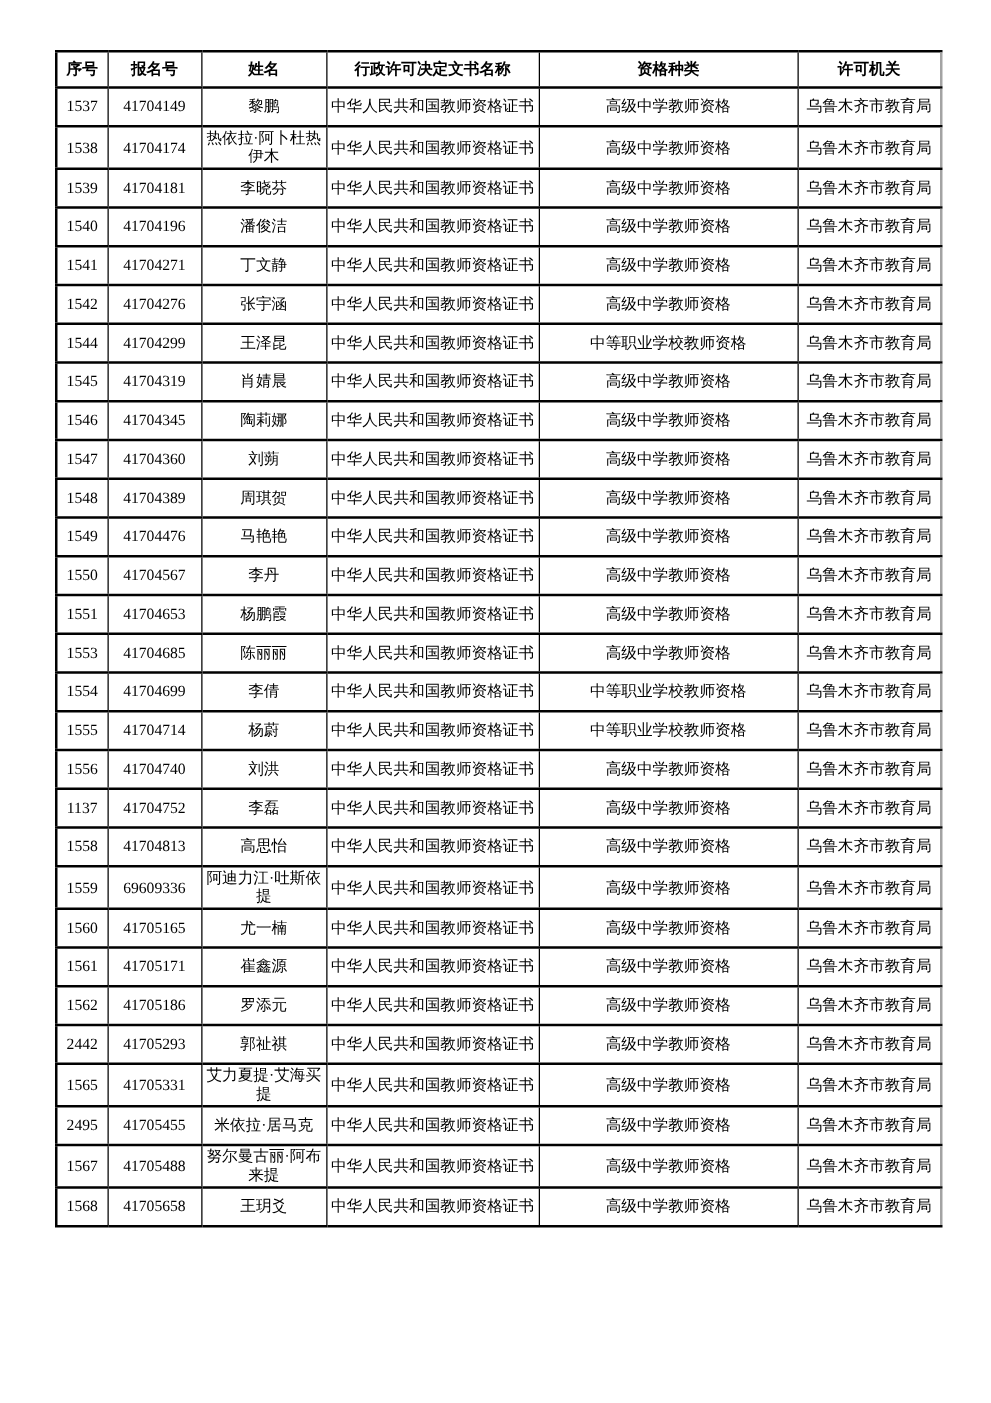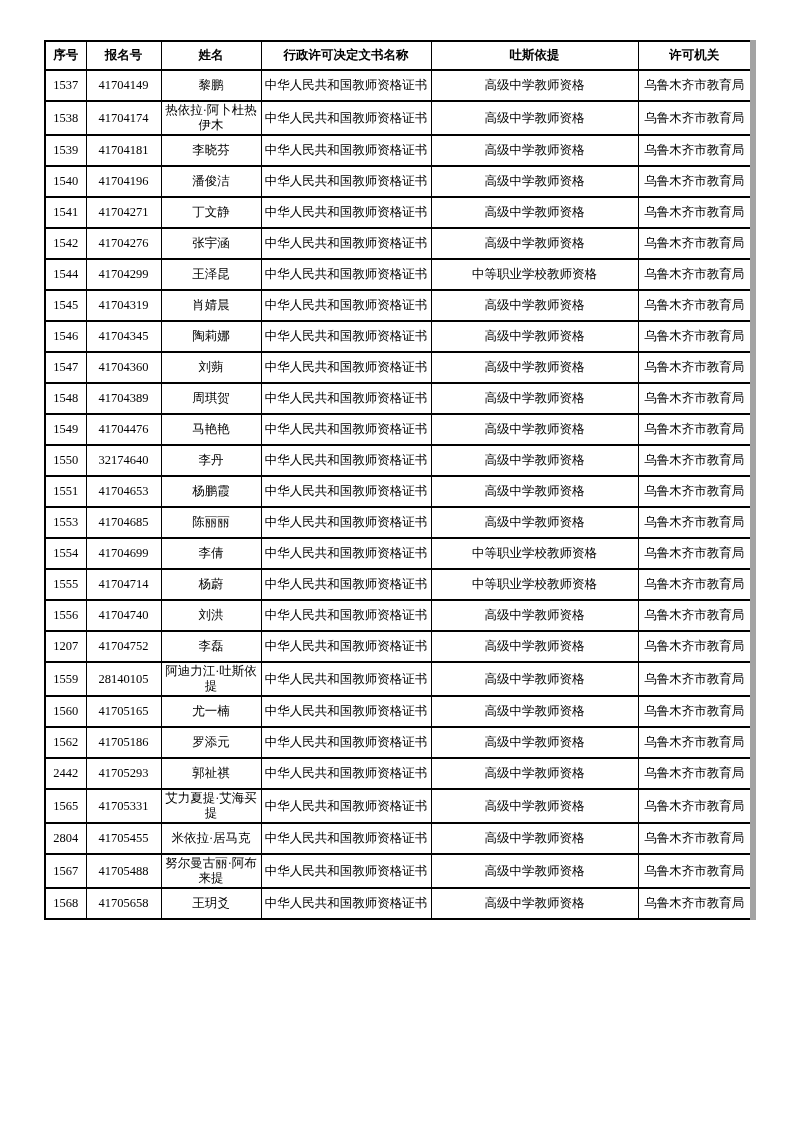--- a/index.html
+++ b/index.html
@@ -24,21 +24,21 @@
     overflow: hidden;
   }
   table.license-table {
     position: absolute;
     left: 44px;
     top: 40px;
     width: 708px;
     border-collapse: collapse;
     table-layout: fixed;
     border-left: 2px solid #000;
-    border-right: 6px solid #a3a3a3;
+    border-right: 2px solid #a3a3a3;
   }
   table.license-table th,
   table.license-table td {
     border: 1px solid #000;
     border-top: 2px solid #000;
     border-bottom: 2px solid #000;
     text-align: center;
     vertical-align: middle;
     font-size: 12.5px;
     line-height: 15px;
@@ -73,21 +73,21 @@
       <col class="c-doc">
       <col class="c-qual">
       <col class="c-auth">
     </colgroup>
     <thead>
       <tr>
         <th>序号</th>
         <th>报名号</th>
         <th>姓名</th>
         <th>行政许可决定文书名称</th>
-        <th>吐斯依提</th>
+        <th>资格种类</th>
         <th>许可机关</th>
       </tr>
     </thead>
     <tbody id="table-body">
         <tr>
           <td>1537</td>
           <td>41704149</td>
           <td>黎鹏</td>
           <td>中华人民共和国教师资格证书</td>
           <td>高级中学教师资格</td>
@@ -176,21 +176,21 @@
         <tr>
           <td>1549</td>
           <td>41704476</td>
           <td>马艳艳</td>
           <td>中华人民共和国教师资格证书</td>
           <td>高级中学教师资格</td>
           <td>乌鲁木齐市教育局</td>
         </tr>
         <tr>
           <td>1550</td>
-          <td>32174640</td>
+          <td>41704567</td>
           <td>李丹</td>
           <td>中华人民共和国教师资格证书</td>
           <td>高级中学教师资格</td>
           <td>乌鲁木齐市教育局</td>
         </tr>
         <tr>
           <td>1551</td>
           <td>41704653</td>
           <td>杨鹏霞</td>
           <td>中华人民共和国教师资格证书</td>
@@ -223,44 +223,60 @@
         </tr>
         <tr>
           <td>1556</td>
           <td>41704740</td>
           <td>刘洪</td>
           <td>中华人民共和国教师资格证书</td>
           <td>高级中学教师资格</td>
           <td>乌鲁木齐市教育局</td>
         </tr>
         <tr>
-          <td>1207</td>
+          <td>1137</td>
           <td>41704752</td>
           <td>李磊</td>
           <td>中华人民共和国教师资格证书</td>
           <td>高级中学教师资格</td>
           <td>乌鲁木齐市教育局</td>
         </tr>
         <tr>
+          <td>1558</td>
+          <td>41704813</td>
+          <td>高思怡</td>
+          <td>中华人民共和国教师资格证书</td>
+          <td>高级中学教师资格</td>
+          <td>乌鲁木齐市教育局</td>
+        </tr>
+        <tr>
           <td>1559</td>
-          <td>28140105</td>
+          <td>69609336</td>
           <td>阿迪力江·吐斯依提</td>
           <td>中华人民共和国教师资格证书</td>
           <td>高级中学教师资格</td>
           <td>乌鲁木齐市教育局</td>
         </tr>
         <tr>
           <td>1560</td>
           <td>41705165</td>
           <td>尤一楠</td>
           <td>中华人民共和国教师资格证书</td>
           <td>高级中学教师资格</td>
           <td>乌鲁木齐市教育局</td>
         </tr>
         <tr>
+          <td>1561</td>
+          <td>41705171</td>
+          <td>崔鑫源</td>
+          <td>中华人民共和国教师资格证书</td>
+          <td>高级中学教师资格</td>
+          <td>乌鲁木齐市教育局</td>
+        </tr>
+        <tr>
           <td>1562</td>
           <td>41705186</td>
           <td>罗添元</td>
           <td>中华人民共和国教师资格证书</td>
           <td>高级中学教师资格</td>
           <td>乌鲁木齐市教育局</td>
         </tr>
         <tr>
           <td>2442</td>
           <td>41705293</td>
@@ -271,21 +287,21 @@
         </tr>
         <tr>
           <td>1565</td>
           <td>41705331</td>
           <td>艾力夏提·艾海买提</td>
           <td>中华人民共和国教师资格证书</td>
           <td>高级中学教师资格</td>
           <td>乌鲁木齐市教育局</td>
         </tr>
         <tr>
-          <td>2804</td>
+          <td>2495</td>
           <td>41705455</td>
           <td>米依拉·居马克</td>
           <td>中华人民共和国教师资格证书</td>
           <td>高级中学教师资格</td>
           <td>乌鲁木齐市教育局</td>
         </tr>
         <tr>
           <td>1567</td>
           <td>41705488</td>
           <td>努尔曼古丽·阿布来提</td>

